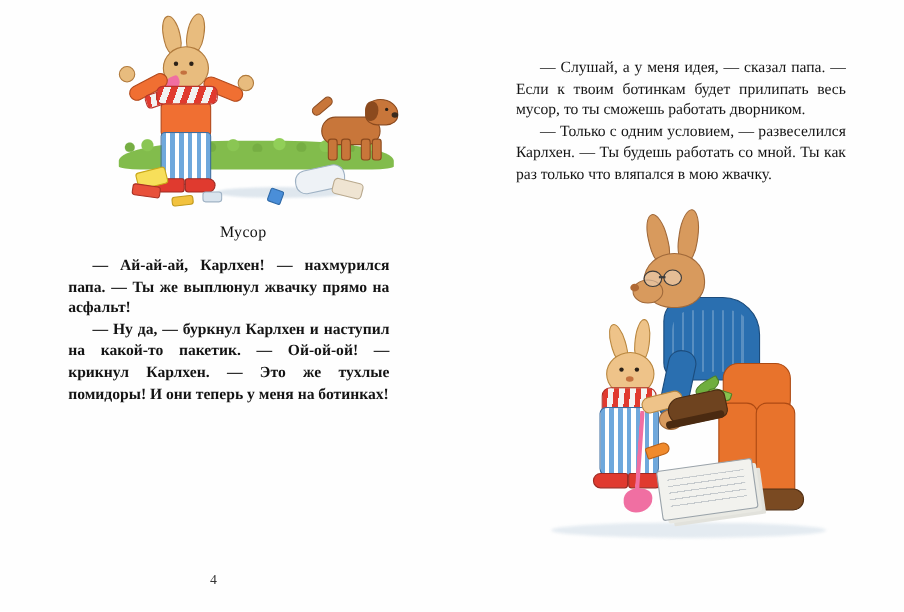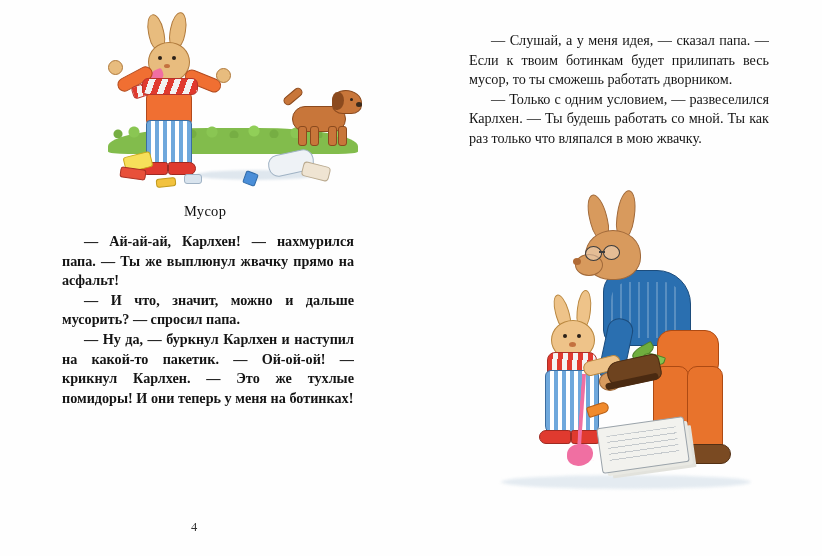--- a/index.html
+++ b/index.html
@@ -119,21 +119,21 @@
   .l2 { left: 24px; top: 148px; width: 24px; height: 9px; background:#e8503a; border:1.2px solid #aa3124; border-radius: 3px; transform: rotate(8deg); }
   .l3 { left: 88px; top: 154px; width: 16px; height: 8px; background:#d9e4ee; border:1.2px solid #9fb2c4; border-radius: 3px; }
   .l4 { left: 148px; top: 152px; width: 11px; height: 11px; background:#4a8ed8; border:1.2px solid #2f6aa8; border-radius: 2px; transform: rotate(20deg); }
   .l5 { left: 172px; top: 132px; width: 44px; height: 20px; background:#eef2f6; border:1.4px solid #9fb2c4; border-radius: 10px; transform: rotate(-12deg); }
   .l6 { left: 206px; top: 144px; width: 26px; height: 13px; background:#efe4d2; border:1.2px solid #b9a98e; border-radius: 4px; transform: rotate(14deg); }
   .l7 { left: 60px; top: 158px; width: 18px; height: 7px; background:#f2c23e; border:1.2px solid #c19a1c; border-radius: 3px; transform: rotate(-6deg); }
 
   
   .chapter-title {
     position: absolute;
-    left: 184px;
+    left: 200px;
     top: 203px;
     font-size: 14.5px;
     letter-spacing: .3px;
     color: #111;
   }
   .body-text {
     position: absolute;
     text-align: justify;
     font-size: 14.2px;
     line-height: 19.6px;
@@ -141,21 +141,21 @@
     hyphens: manual;
   }
   .body-left {
     left: 62px;
     top: 232px;
     width: 292px;
     font-weight: bold;
   }
   .body-right {
     left: 58px;
-    top: 31px;
+    top: 52px;
     width: 300px;
   }
   .body-text p {
     margin: 0;
     text-indent: 22px;
   }
   .folio {
     position: absolute;
     left: 191px;
     top: 520px;
@@ -274,21 +274,20 @@
         <div class="litter l3"></div>
         <div class="litter l4"></div>
         <div class="litter l5"></div>
         <div class="litter l6"></div>
       </div>
 
       <div class="chapter-title">Мусор</div>
 
       <div class="body-text body-left">
         <p>— Ай-ай-ай, Карлхен! — нахмурился папа. — Ты же выплюнул жвачку прямо на асфальт!</p>
-        <p>— И что, значит, можно и дальше мусорить? — спросил папа.</p>
         <p>— Ну да, — буркнул Карлхен и наступил на какой-то пакетик. — Ой-ой-ой! — крикнул Карлхен. — Это же тухлые помидоры! И они теперь у меня на ботинках!</p>
       </div>
 
       <div class="folio">4</div>
     </div>
 
     <div class="page-right">
 
       <div class="body-text body-right">
         <p>— Слушай, а у меня идея, — сказал папа. — Если к твоим ботинкам будет прилипать весь мусор, то ты сможешь работать дворником.</p>

